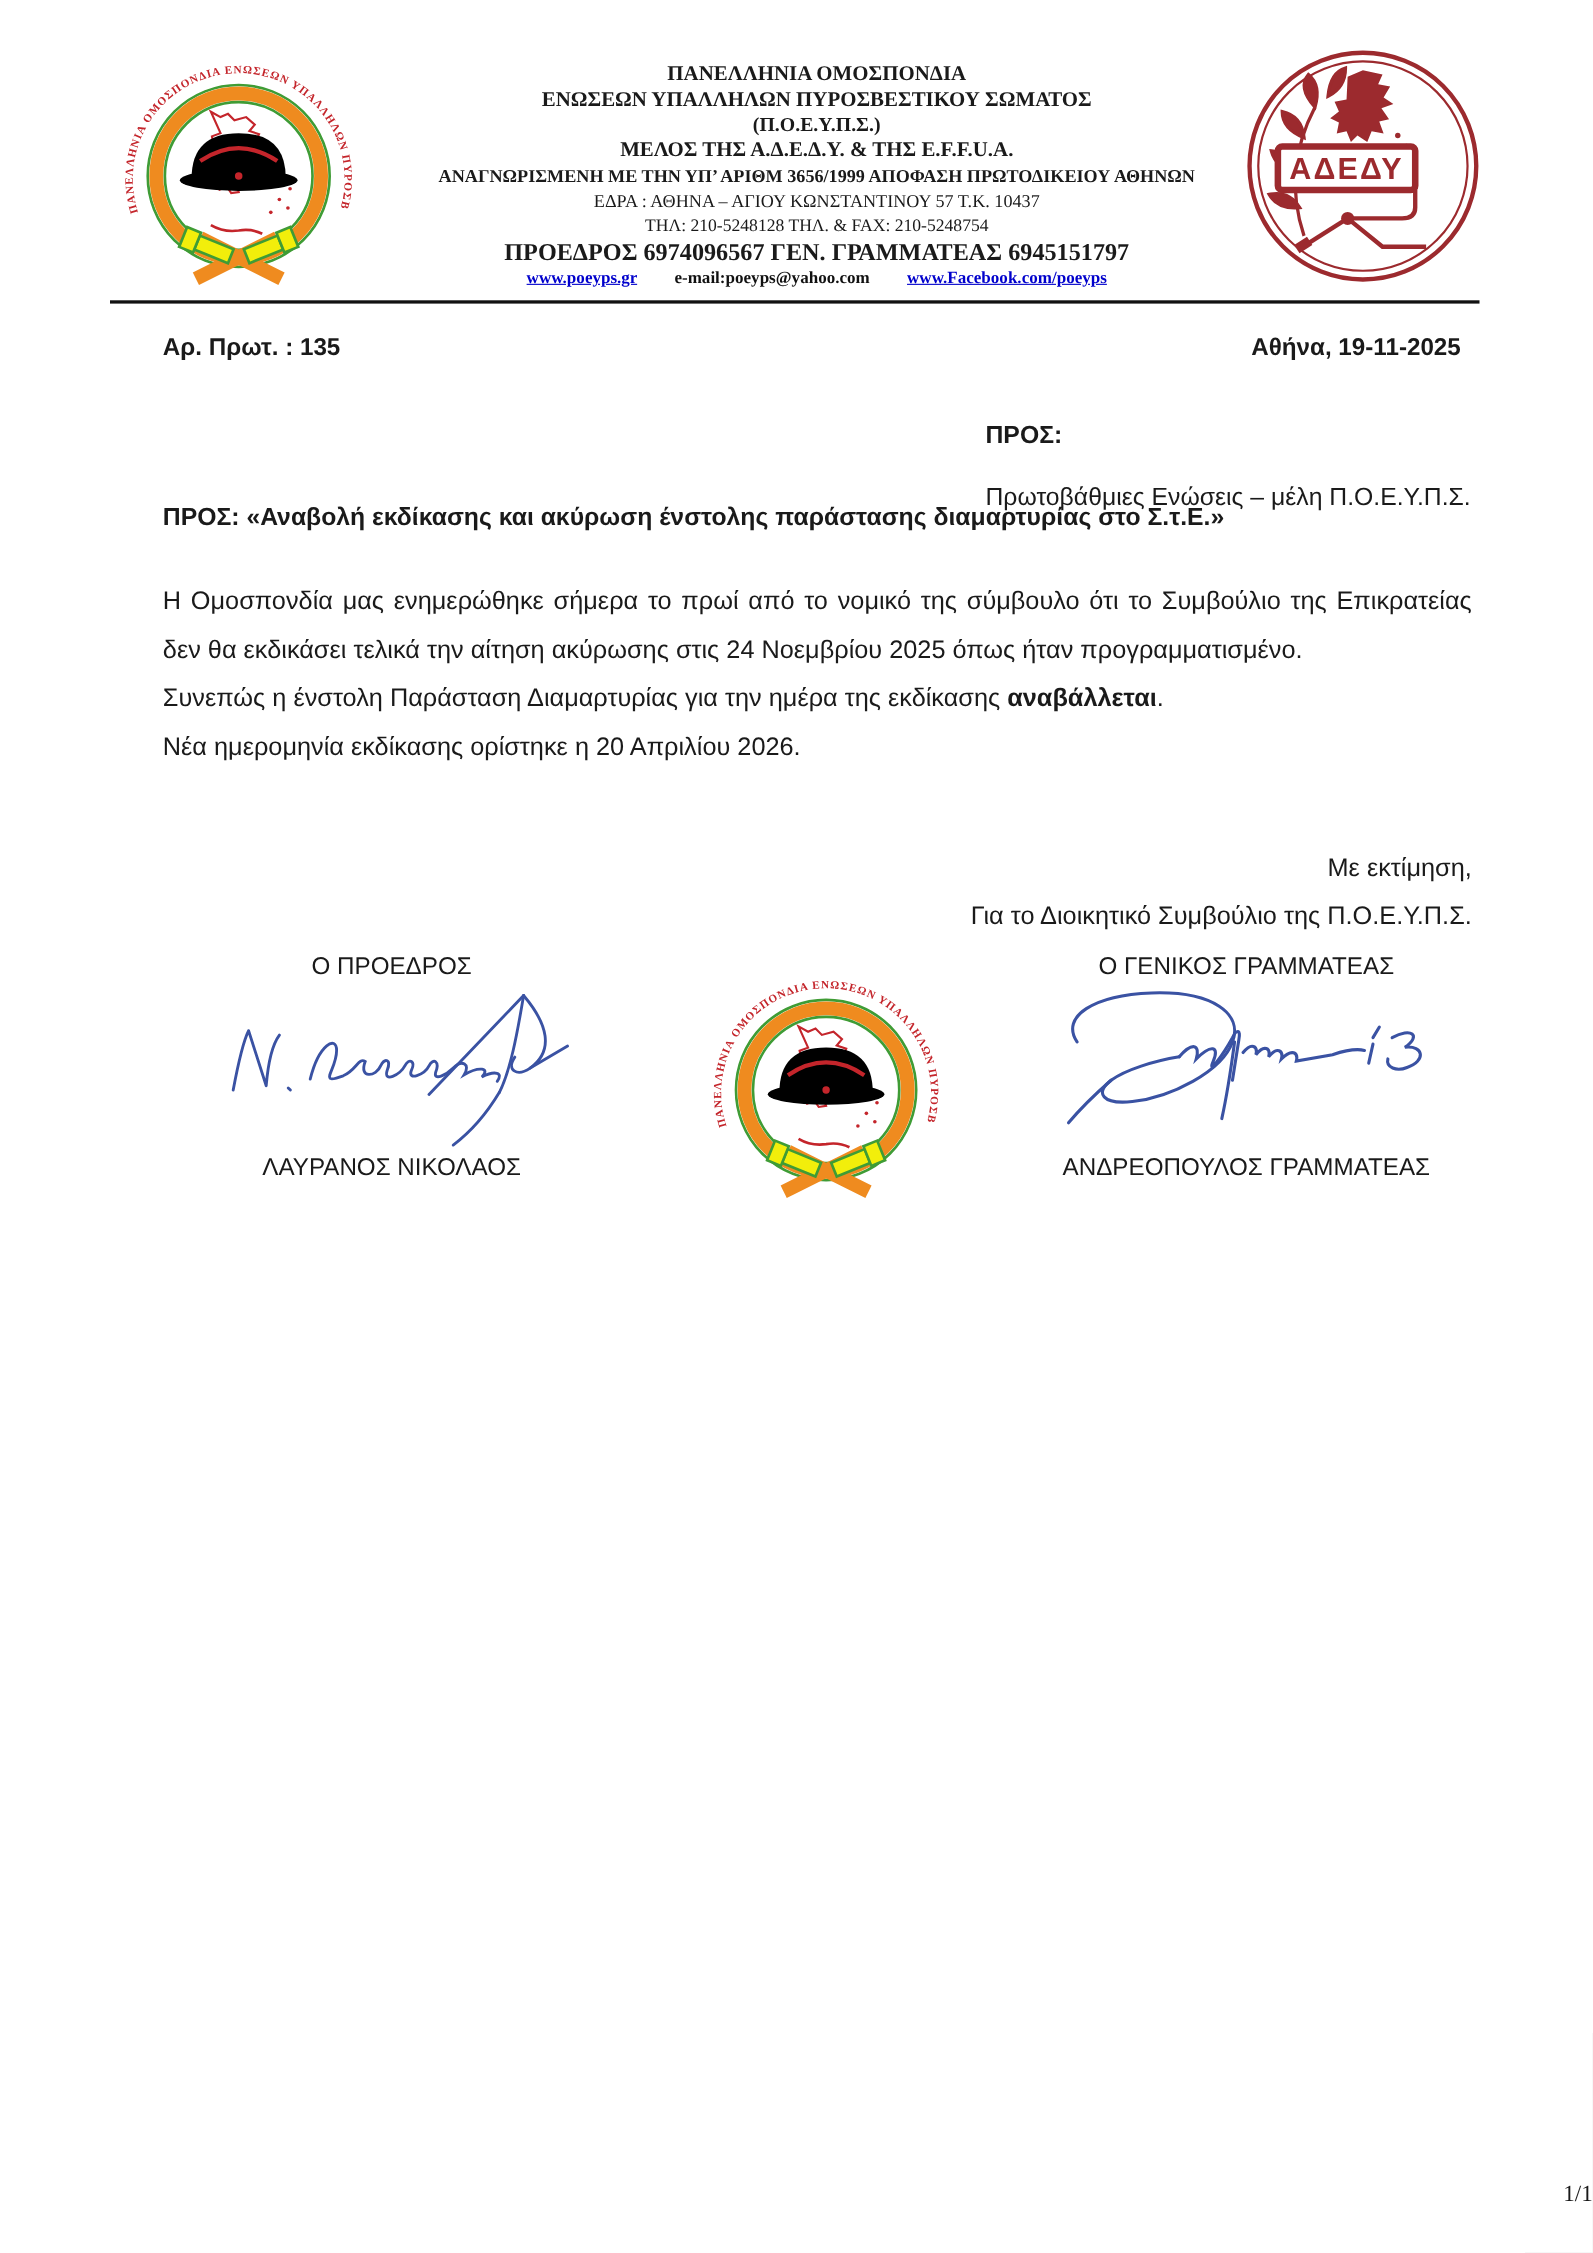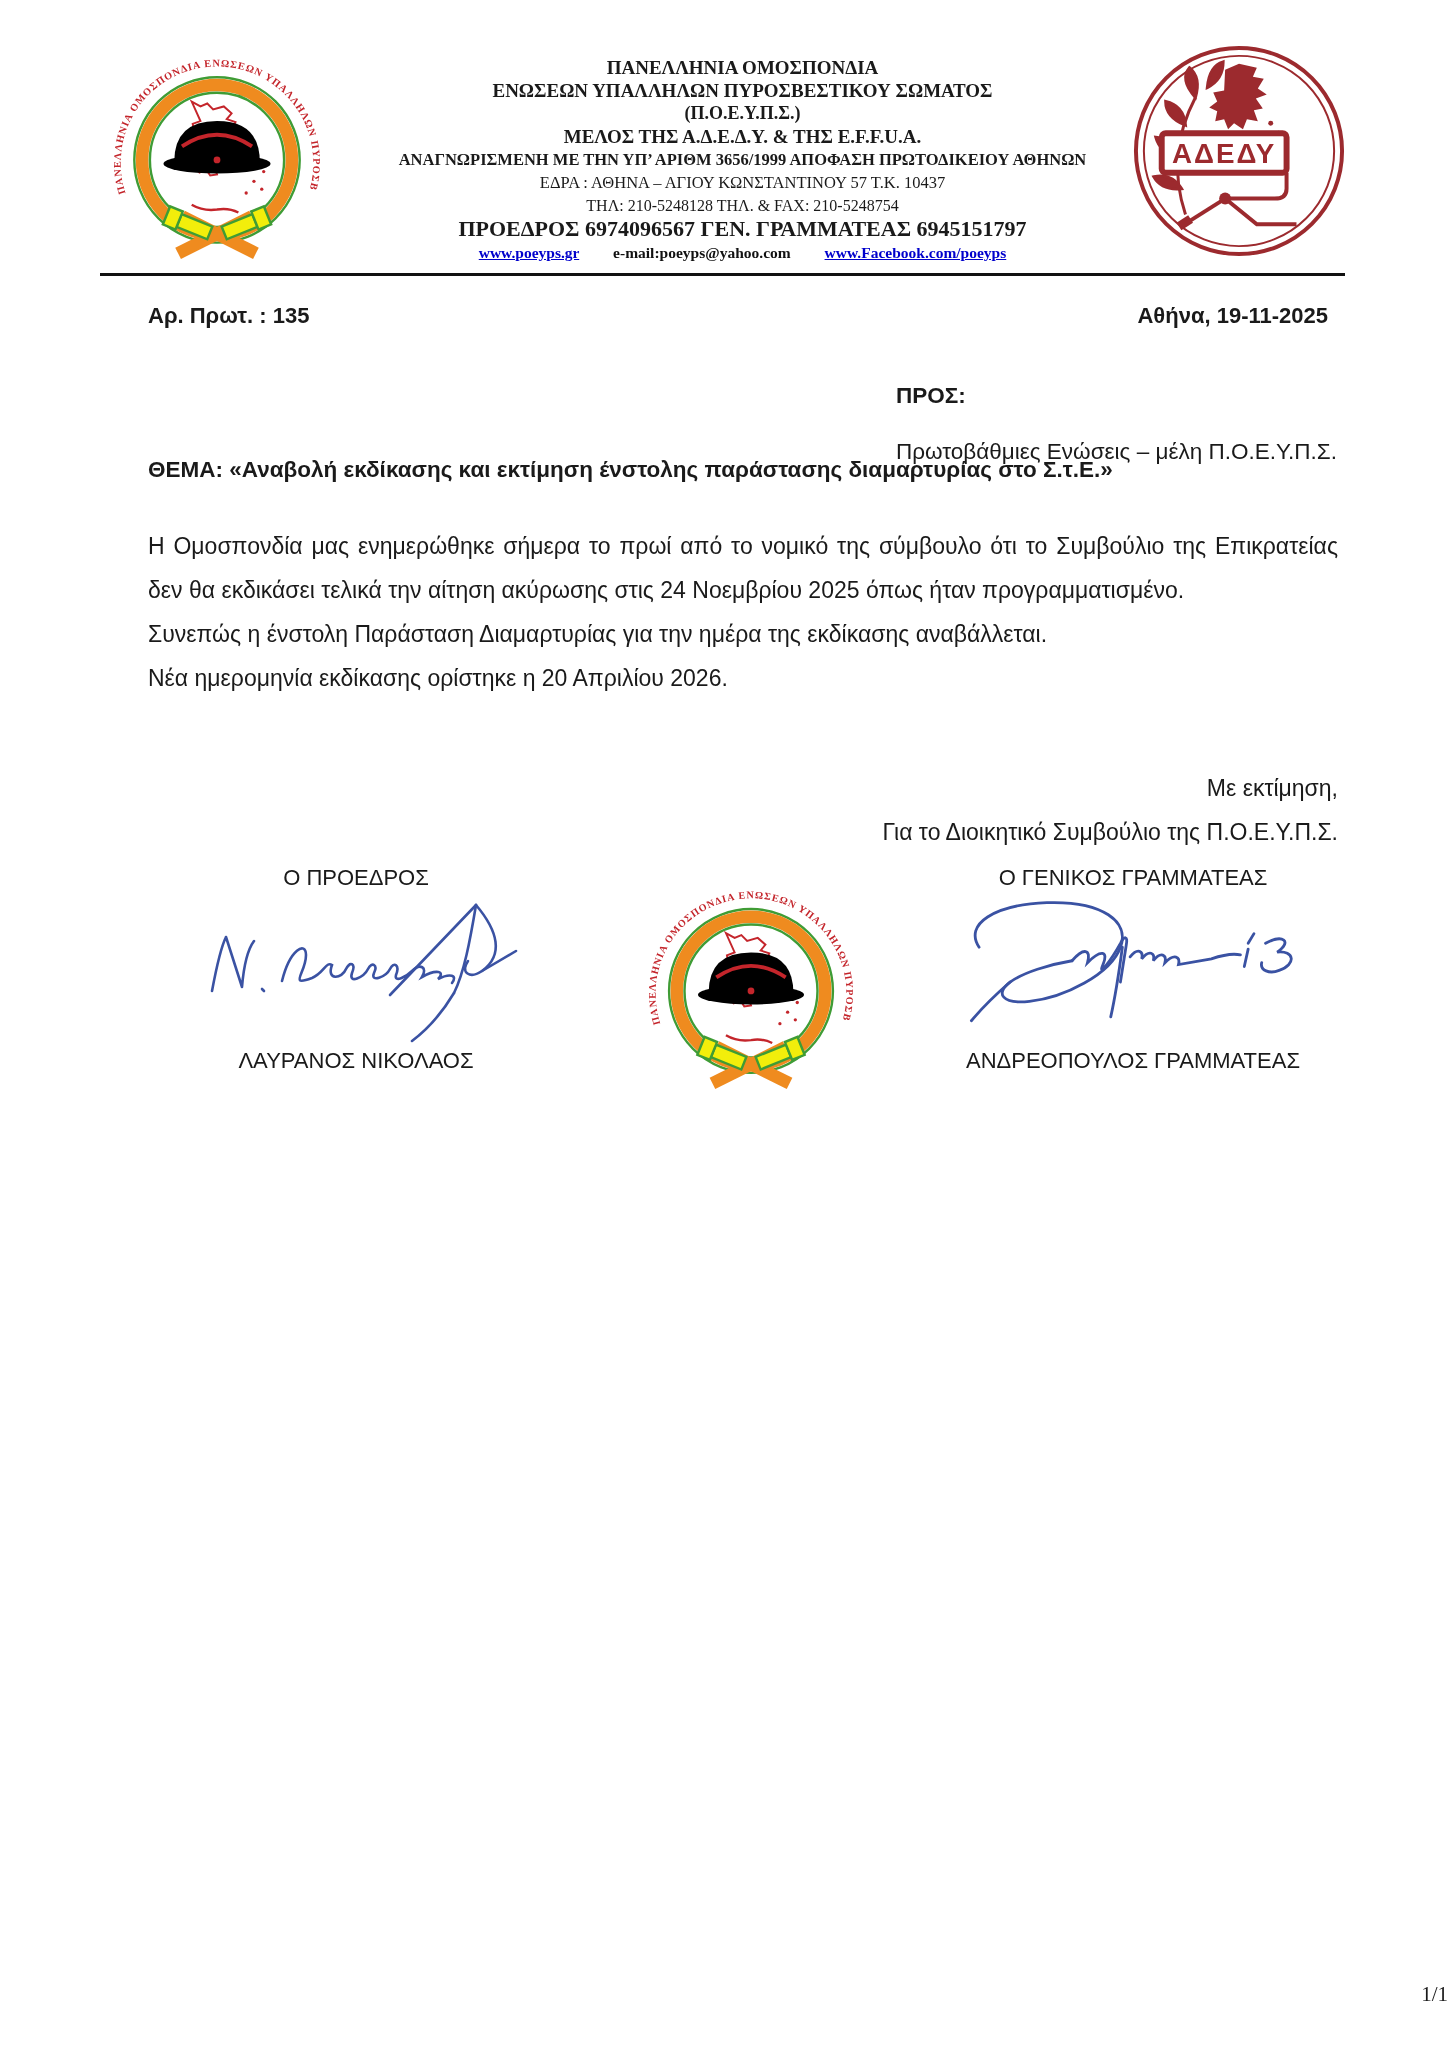--- a/index.html
+++ b/index.html
@@ -48,21 +48,21 @@
     position:absolute;left:148px;top:457px;width:1190px;
     font-size:22.5px;font-weight:bold;
   }
   
   .body-block{
     position:absolute;left:148px;top:524px;width:1190px;
     font-size:23px;line-height:44px;
   }
   .body-block .just{text-align:justify;margin:0;}
   .body-block .line{margin:0;}
-  .bold{font-weight:normal;}
+  .bold{font-weight:bold;}
   
   .closing{
     position:absolute;left:148px;top:766px;width:1190px;
     text-align:right;font-size:23px;line-height:44px;
   }
   
   .sig-row{position:absolute;left:148px;top:865px;width:1190px;height:250px;}
   .sig-col{position:absolute;text-align:center;font-size:22px;}
   .sig-col .title{font-weight:normal;}
   .sig-left{left:28px;width:360px;}
@@ -180,21 +180,21 @@
   <div class="meta-row">
     <span>Αρ. Πρωτ. : 135</span>
     <span>Αθήνα, 19-11-2025</span>
   </div>
 
   <div class="pros-row">
     <span class="lbl">ΠΡΟΣ:</span>
     <span>Πρωτοβάθμιες Ενώσεις – μέλη Π.Ο.Ε.Υ.Π.Σ.</span>
   </div>
 
-  <div class="subject">ΘΕΜΑ: «Αναβολή εκδίκασης και εκτίμηση ένστολης παράστασης διαμαρτυρίας στο Σ.τ.Ε.»</div>
+  <div class="subject">ΠΡΟΣ: «Αναβολή εκδίκασης και ακύρωση ένστολης παράστασης διαμαρτυρίας στο Σ.τ.Ε.»</div>
 
   <div class="body-block">
     <p class="just">Η Ομοσπονδία μας ενημερώθηκε σήμερα το πρωί από το νομικό της σύμβουλο ότι το Συμβούλιο της Επικρατείας δεν θα εκδικάσει τελικά την αίτηση ακύρωσης στις 24 Νοεμβρίου 2025 όπως ήταν προγραμματισμένο.</p>
     <p class="line"><span>Συνεπώς η ένστολη Παράσταση Διαμαρτυρίας για την ημέρα της εκδίκασης </span><span class="bold">αναβάλλεται</span><span>.</span></p>
     <p class="line">Νέα ημερομηνία εκδίκασης ορίστηκε η 20 Απριλίου 2026.</p>
   </div>
 
   <div class="closing">
     <div>Με εκτίμηση,</div>
     <div>Για το Διοικητικό Συμβούλιο της Π.Ο.Ε.Υ.Π.Σ.</div>

